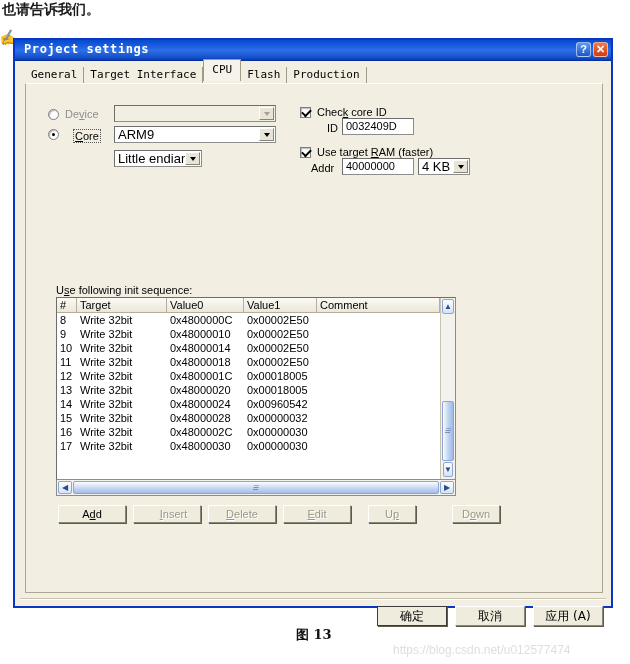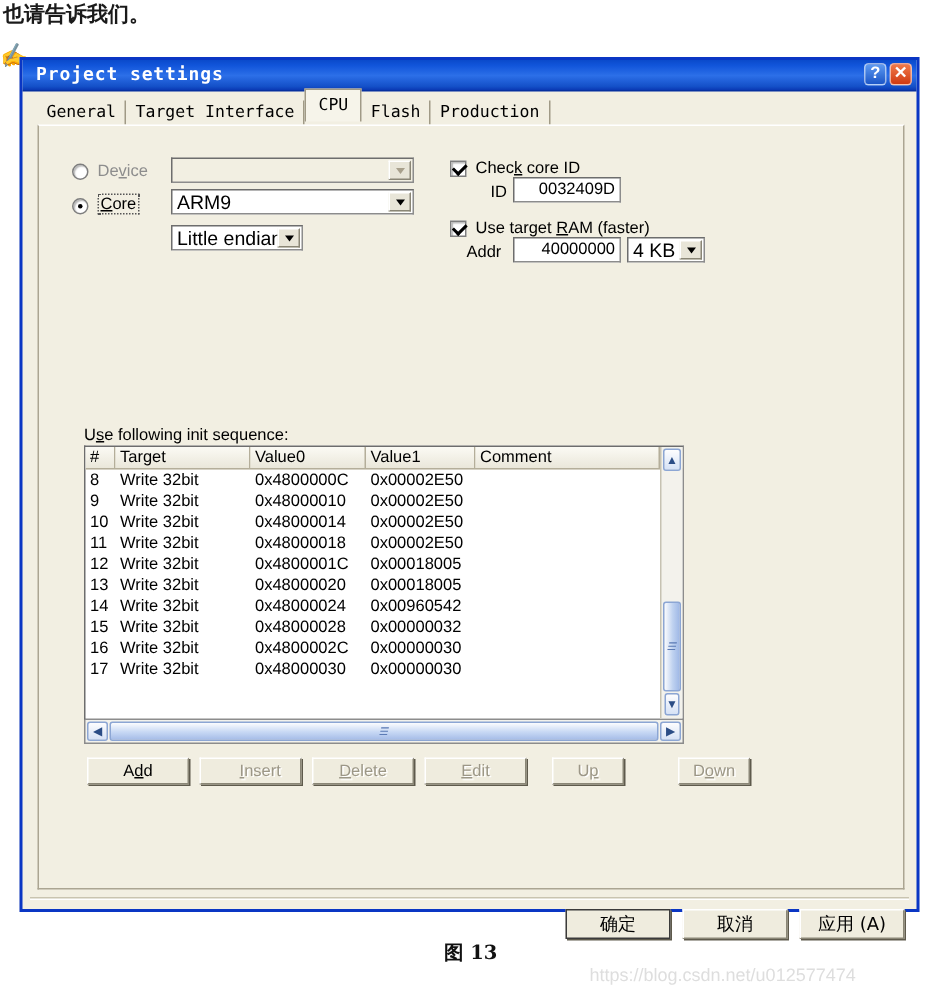--- a/index.html
+++ b/index.html
@@ -98,21 +98,20 @@
     transform:rotate(-45deg);
   }
   .focusbox{border:1px dotted #555;padding:0 1px;}
 
   .txtbox{
     background:#ffffff;border:1px solid #8c8c8c;
     border-top-color:#6d6d6d;border-left-color:#6d6d6d;
     box-sizing:border-box;font-size:11px;color:#000;
     padding:1px 3px;line-height:13px;height:17px;overflow:hidden;
     white-space:nowrap;
-    text-align:right;
   }
   .combo{
     background:#ffffff;border:1px solid #8c8c8c;
     border-top-color:#6d6d6d;border-left-color:#6d6d6d;
     box-sizing:border-box;height:17px;position:relative;
     font-size:13px;color:#000;padding:1px 20px 1px 3px;
     line-height:13px;white-space:nowrap;overflow:hidden;
   }
   .combo.dis{background:#F2EFE2;}
   .combo .arrowbtn{
@@ -254,21 +253,21 @@
         <span class="radio"></span>
         <span class="lbl dim">De<span class="u">v</span>ice</span>
       </div>
       <div class="combo dis" style="position:absolute;left:88px;top:21px;width:162px;">
         <span></span>
         <span class="arrowbtn">
             <i></i>
           </span>
       </div>
 
-      <div style="position:absolute;left:22px;top:45px;display:flex;align-items:flex-end;gap:6px;">
+      <div style="position:absolute;left:22px;top:45px;display:flex;align-items:flex-start;gap:14px;">
         <span class="radio on"></span>
         <span class="lbl focusbox"><span class="u">C</span>ore</span>
       </div>
       <div class="combo" style="position:absolute;left:88px;top:42px;width:162px;">
         <span>ARM9</span>
         <span class="arrowbtn">
             <i></i>
           </span>
       </div>
 

